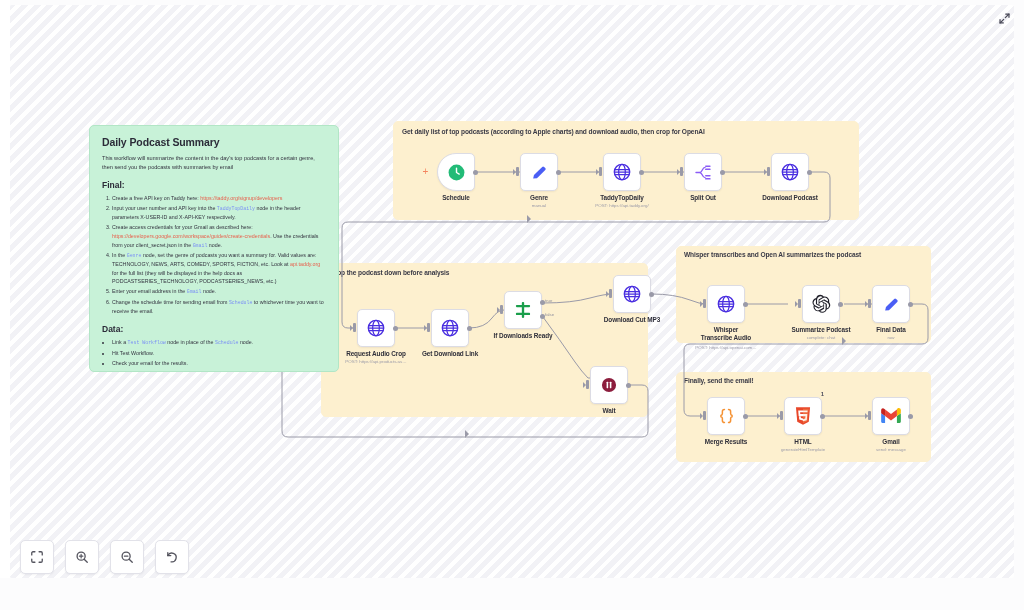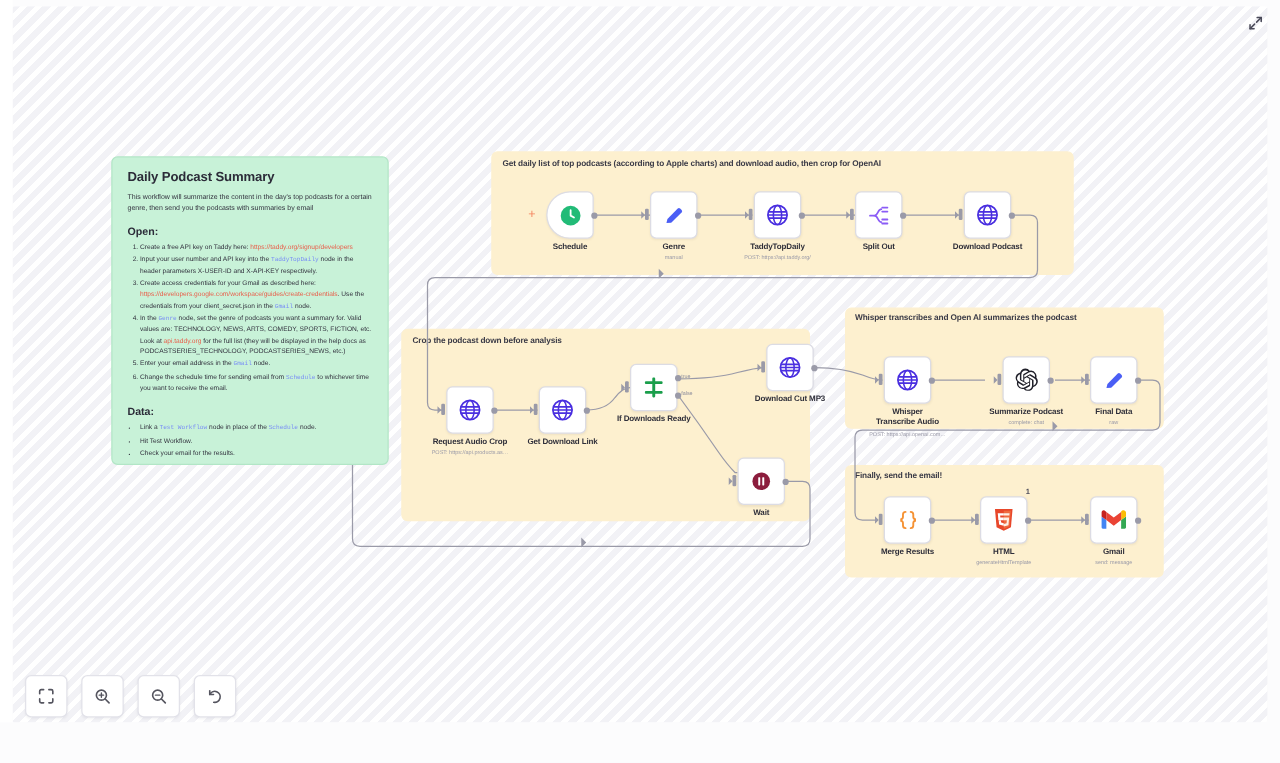--- a/index.html
+++ b/index.html
@@ -385,25 +385,25 @@
         <path d="M19.1 1.3v7.8l4.7-3.5V2c0-2-2.3-3.2-3.9-2l-.8.6z" fill="#fbbc04"></path>
         <path d="M4.9 9.1V1.3L12 6.6l7.1-5.3v7.8L12 14.4z" fill="#ea4335"></path>
         <path d="M.2 2v3.6l4.7 3.5V1.3l-.8-.6C2.5-1.2.2 0 .2 2z" fill="#c5221f"></path>
       </svg>
     </div>
     <div class="port out"></div>
     <div class="node-label">Gmail</div>
     <div class="node-sub" style="top:50px;">send: message</div>
   </div>
 
-  <div class="sticky sticky-green" style="left:89px;top:125px;width:222px;height:247px;">
+  <div class="sticky sticky-green" style="left:89px;top:125px;width:250px;height:247px;">
     <div class="sticky-title">Daily Podcast Summary</div>
     <div class="sticky-body">This workflow will summarize the content in the day's top podcasts for a certain genre, then send you the podcasts with summaries by email</div>
 
-    <div class="sticky-h2">Open:</div>
+    <div class="sticky-h2">Final:</div>
     <ol class="s-list">
       <li>Create a free API key on Taddy here: <span class="lnk">https://taddy.org/signup/developers</span></li>
       <li>Input your user number and API key into the <span class="code">TaddyTopDaily</span> node in the header parameters X-USER-ID and X-API-KEY respectively.</li>
       <li>Create access credentials for your Gmail as described here: <span class="lnk">https://developers.google.com/workspace/guides/create-credentials</span>. Use the credentials from your client_secret.json in the <span class="code">Gmail</span> node.</li>
       <li>In the <span class="code">Genre</span> node, set the genre of podcasts you want a summary for. Valid values are: TECHNOLOGY, NEWS, ARTS, COMEDY, SPORTS, FICTION, etc. Look at <span class="lnk">api.taddy.org</span> for the full list (they will be displayed in the help docs as PODCASTSERIES_TECHNOLOGY, PODCASTSERIES_NEWS, etc.)</li>
       <li>Enter your email address in the <span class="code">Gmail</span> node.</li>
       <li>Change the schedule time for sending email from <span class="code">Schedule</span> to whichever time you want to receive the email.</li>
     </ol>
 
     <div class="sticky-h2">Data:</div>

